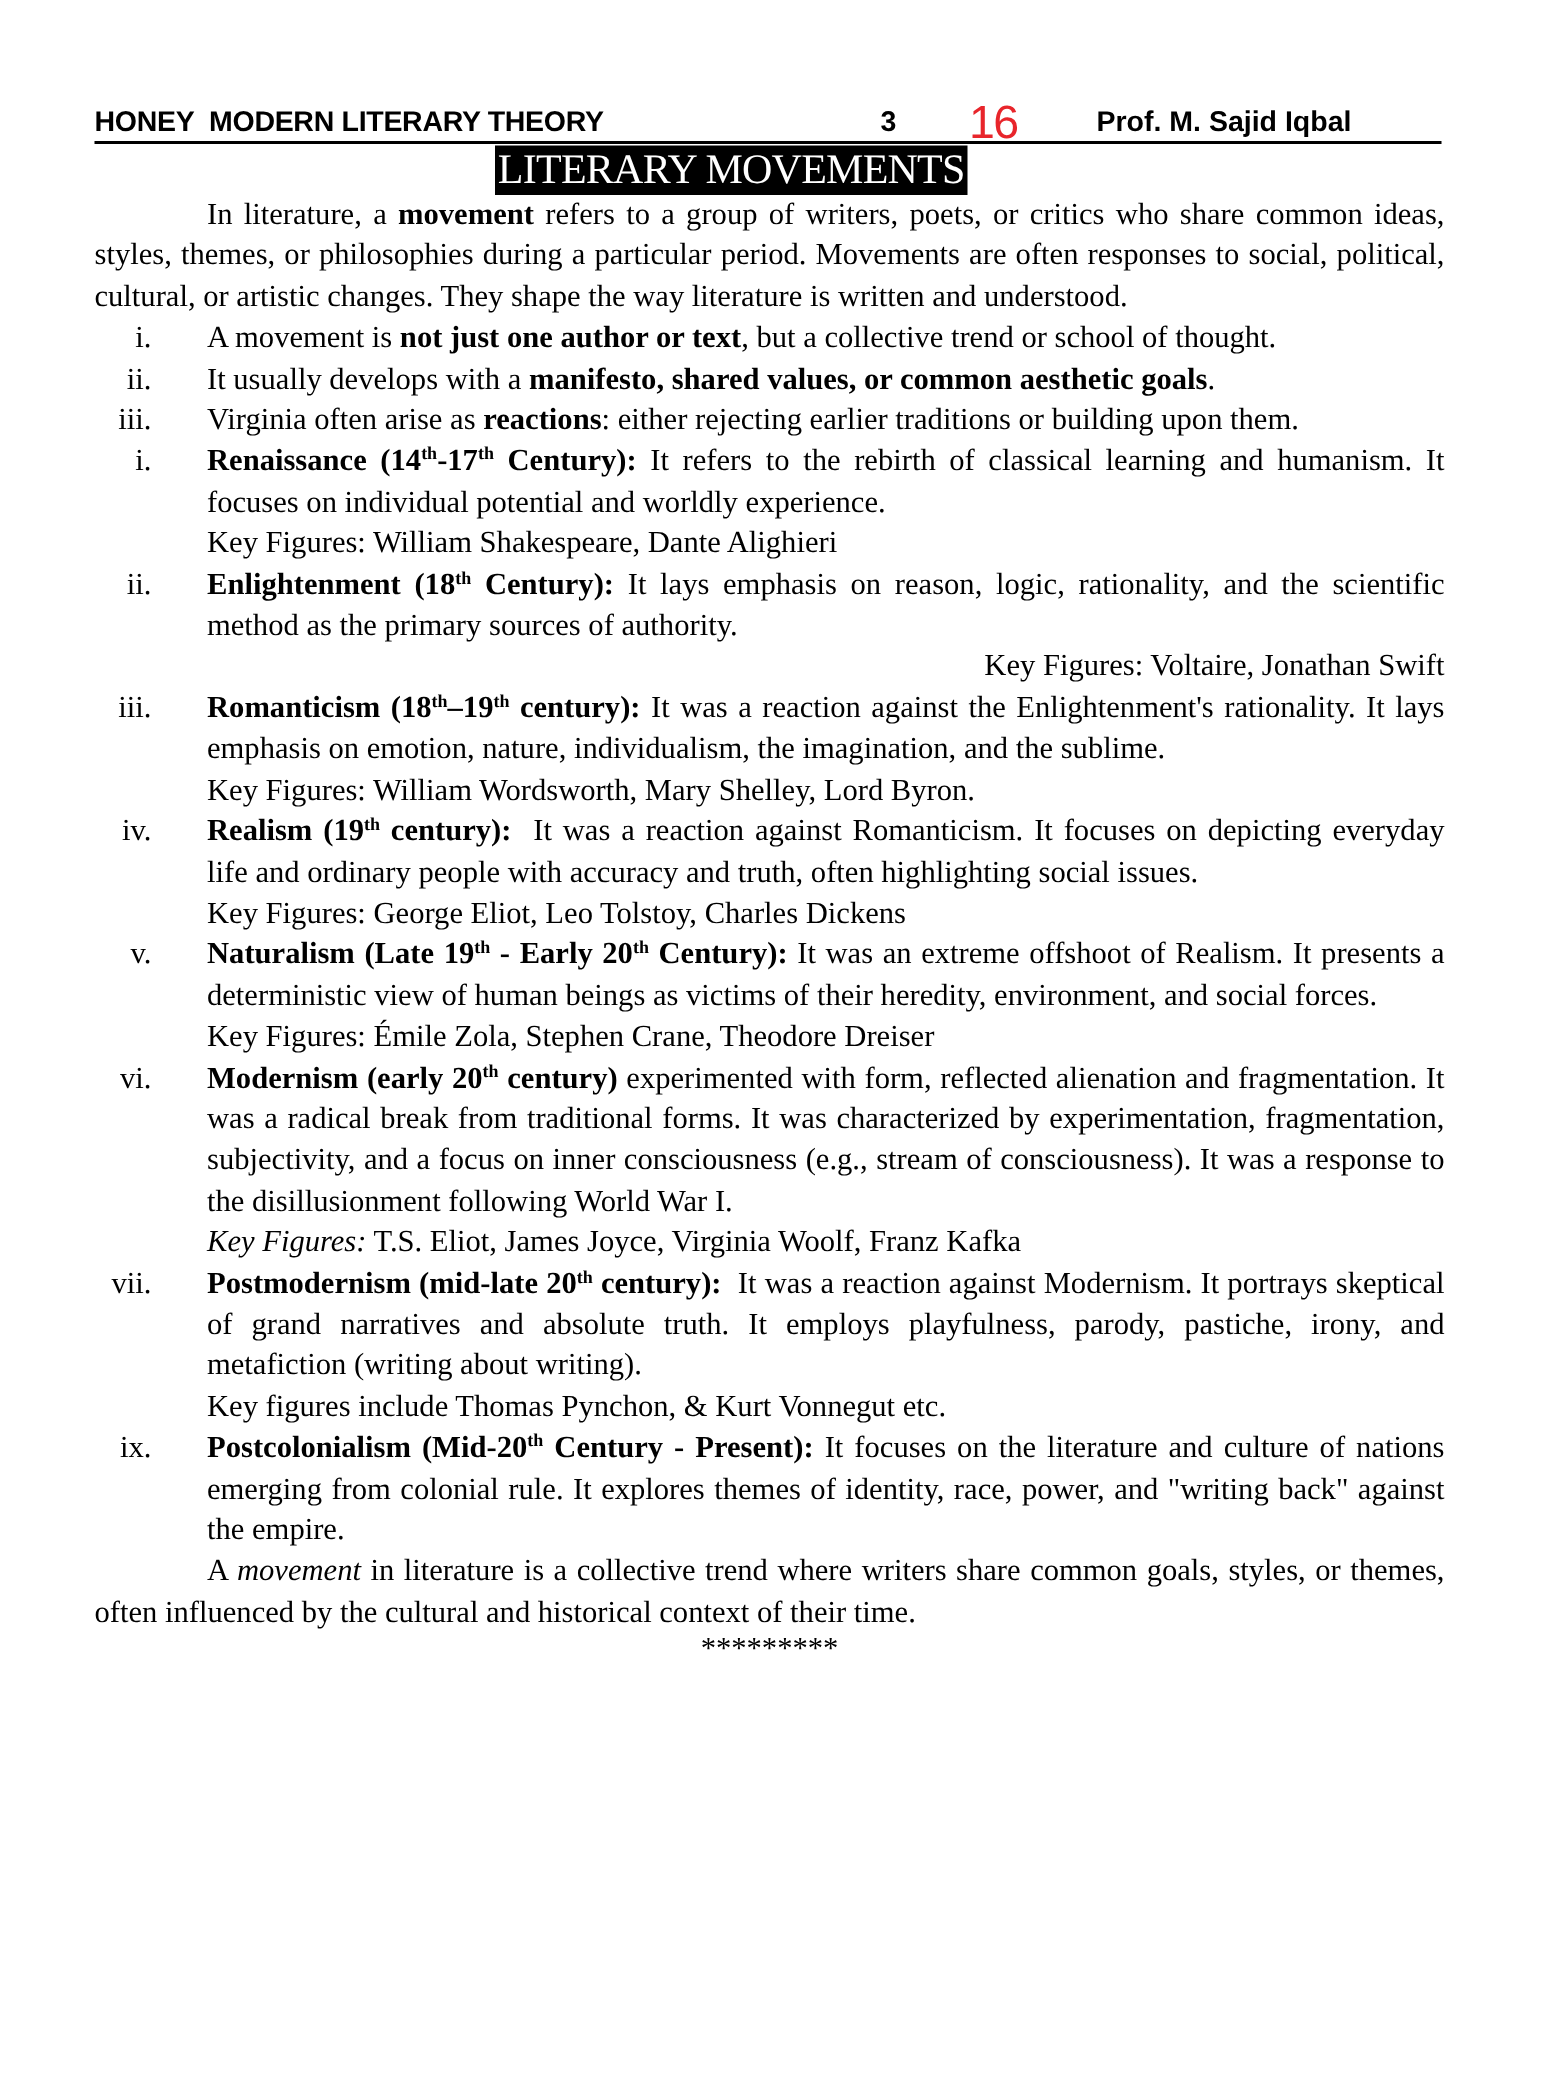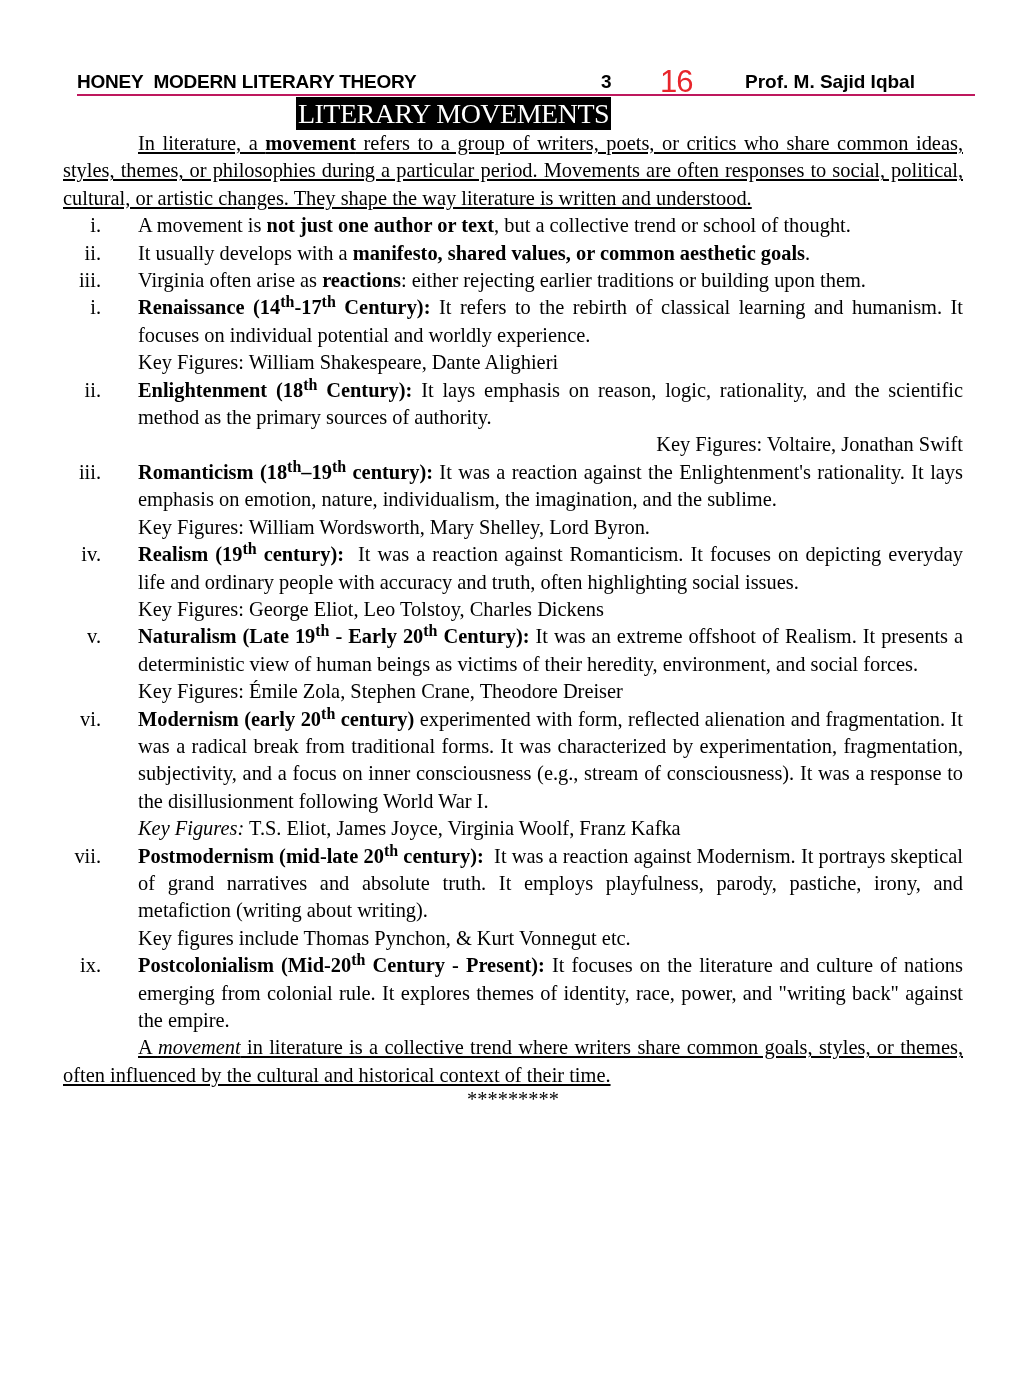--- a/index.html
+++ b/index.html
@@ -1,31 +1,31 @@
 <!DOCTYPE html>
 <html><head>
 <meta charset="utf-8">
 <style>
   html, body { margin: 0; padding: 0; background: #ffffff; }
   body { width: 1027px; height: 1394px; position: relative; overflow: hidden; color: #000; }
-  .header { position: absolute; left: 77px; top: 28px; width: 898px; height: 66px; border-bottom: 2px solid #be185d; font-family: "Liberation Sans", sans-serif; font-weight: bold; }
+  .header { position: absolute; left: 63px; top: 28px; width: 898px; height: 66px; border-bottom: 2px solid #000000; font-family: "Liberation Sans", sans-serif; font-weight: bold; }
   .hdr-title { position: absolute; left: 0; bottom: 1px; font-size: 19px; letter-spacing: -0.2px; }
   .hdr-num { position: absolute; left: 524px; bottom: 1px; font-size: 19px; }
   .hdr-page { position: absolute; left: 583px; bottom: -6px; font-size: 31px; font-weight: normal; color: #e8252b; letter-spacing: -1px; }
   .hdr-author { position: absolute; left: 668px; bottom: 1px; font-size: 19px; }
-  .title-wrap { position: absolute; top: 97px; left: 0; width: 907px; text-align: center; }
+  .title-wrap { position: absolute; top: 97px; left: 0; width: 907px; text-align: center; padding-left: 34px; }
   .title { display: inline-block; background: #000; color: #fff; font-family: "Liberation Serif", serif; font-size: 28px; line-height: 33px; padding: 0 2px; letter-spacing: -0.5px; }
   .content { position: absolute; left: 63px; top: 130px; width: 900px; font-family: "Liberation Serif", serif; font-size: 20.4px; line-height: 27.4px; }
-  p { margin: 0; text-align: justify; text-decoration: underline; }
+  p { margin: 0; text-align: justify; }
   .indent { text-indent: 75px; }
   .item { position: relative; padding-left: 75px; text-align: justify; }
   .num { position: absolute; left: 0; width: 38px; text-align: right; }
   .sub { font-weight: bold; text-decoration: underline; }
   b { font-weight: bold; }
-  sup { font-size: 16px; line-height: 0; vertical-align: 7px; }
+  sup { font-size: 12px; line-height: 0; vertical-align: 7px; }
   .stars { text-align: center; line-height: 20px; }
 </style>
 </head>
 <body>
 
 <div class="header">
   <span class="hdr-title" style="white-space:pre">HONEY  MODERN LITERARY THEORY</span>
   <span class="hdr-num">3</span>
   <span class="hdr-page">16</span>
   <span class="hdr-author">Prof. M. Sajid Iqbal</span>

